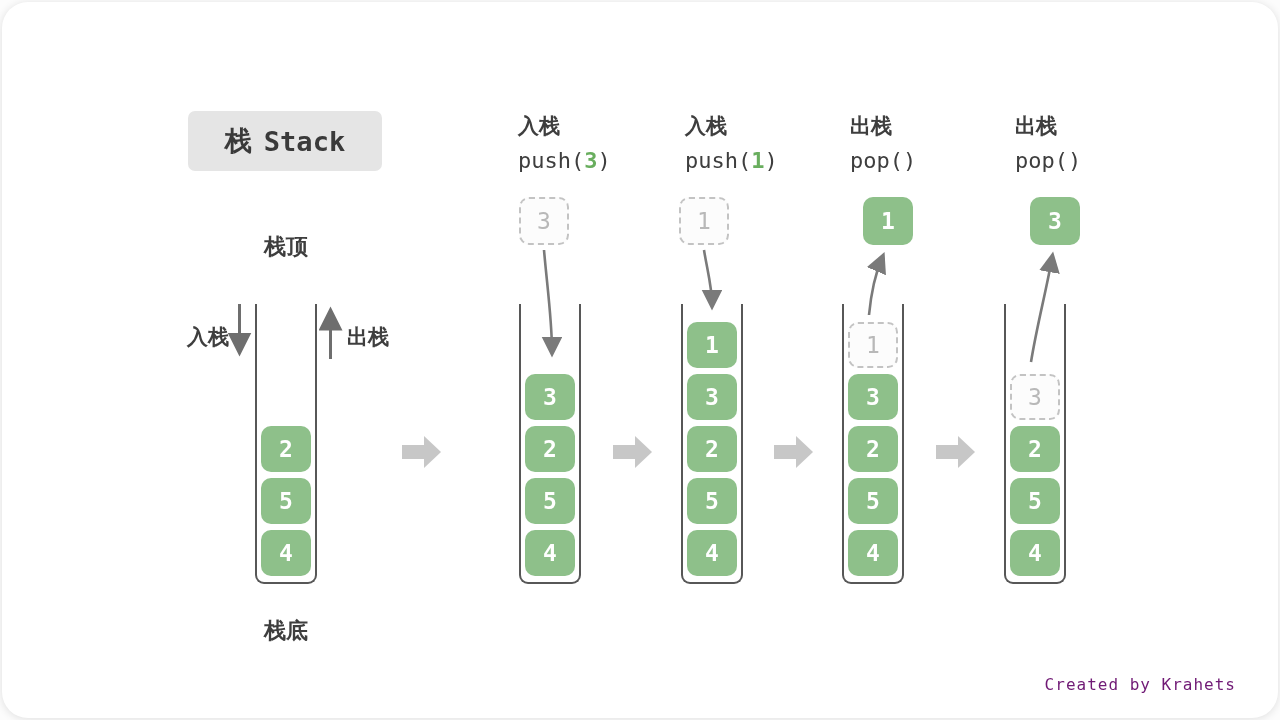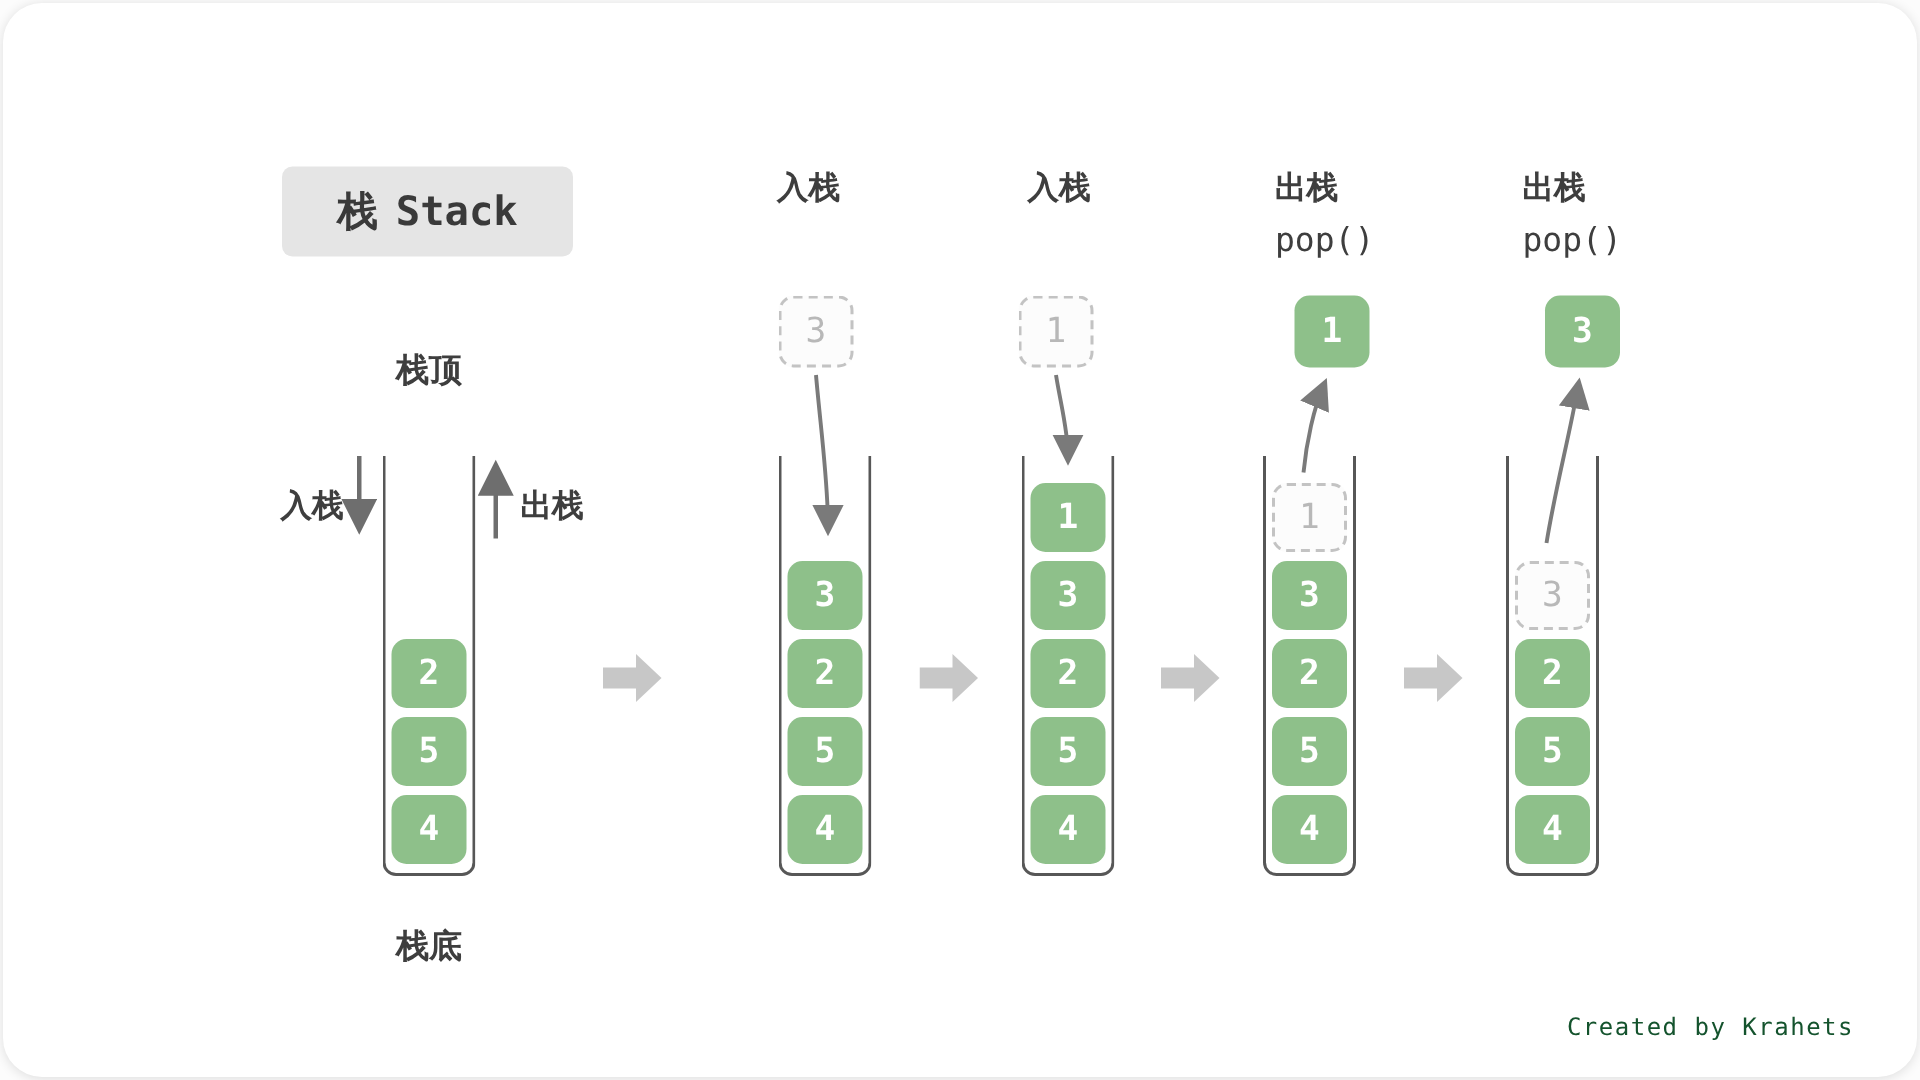--- a/index.html
+++ b/index.html
@@ -38,43 +38,45 @@
                border:2px solid #575757; border-top:none;
                border-radius:0 0 9px 9px; }
 
   .block-arrow { position:absolute; top:432px; }
 
   .overlay { position:absolute; left:0; top:0; pointer-events:none; }
   .arr  { stroke:#7A7A7A; stroke-width:2.6; fill:none; marker-end:url(#ah); }
   .arr2 { stroke:#6E6E6E; stroke-width:3;   fill:none; marker-end:url(#ah2); }
 
   .watermark { position:absolute; right:42px; top:673px; font-size:16px;
-               color:#14532d; letter-spacing:1px; }
+               color:#701a75; letter-spacing:1px; }
 </style>
 </head>
 <body>
 
 <div class="canvas">
 
   <div class="title-box">
     <span>栈</span>
     <span class="en mono">Stack</span>
   </div>
 
   <div class="ann" style="left:244px; top:230px">栈顶</div>
   <div class="ann" style="left:244px; top:614px">栈底</div>
   <div class="side-label" style="left:184px; top:321px">入栈</div>
   <div class="side-label" style="left:344px; top:321px">出栈</div>
 
   <div id="diagram-root">
       <div class="header" style="left: 516px;">
         <div class="op">入栈</div>
+        <div class="code mono"><span>push(</span><span class="arg">3</span><span>)</span></div>
       </div>
       <div class="header" style="left: 683px;">
         <div class="op">入栈</div>
+        <div class="code mono"><span>push(</span><span class="arg">1</span><span>)</span></div>
       </div>
       <div class="header" style="left: 848px;">
         <div class="op">出栈</div>
         <div class="code mono"><span>pop(</span><span class="arg"></span><span>)</span></div>
       </div>
       <div class="header" style="left: 1013px;">
         <div class="op">出栈</div>
         <div class="code mono"><span>pop(</span><span class="arg"></span><span>)</span></div>
       </div>
       <div class="cell float ghost" style="left: 517px; top: 195px;">3</div>

